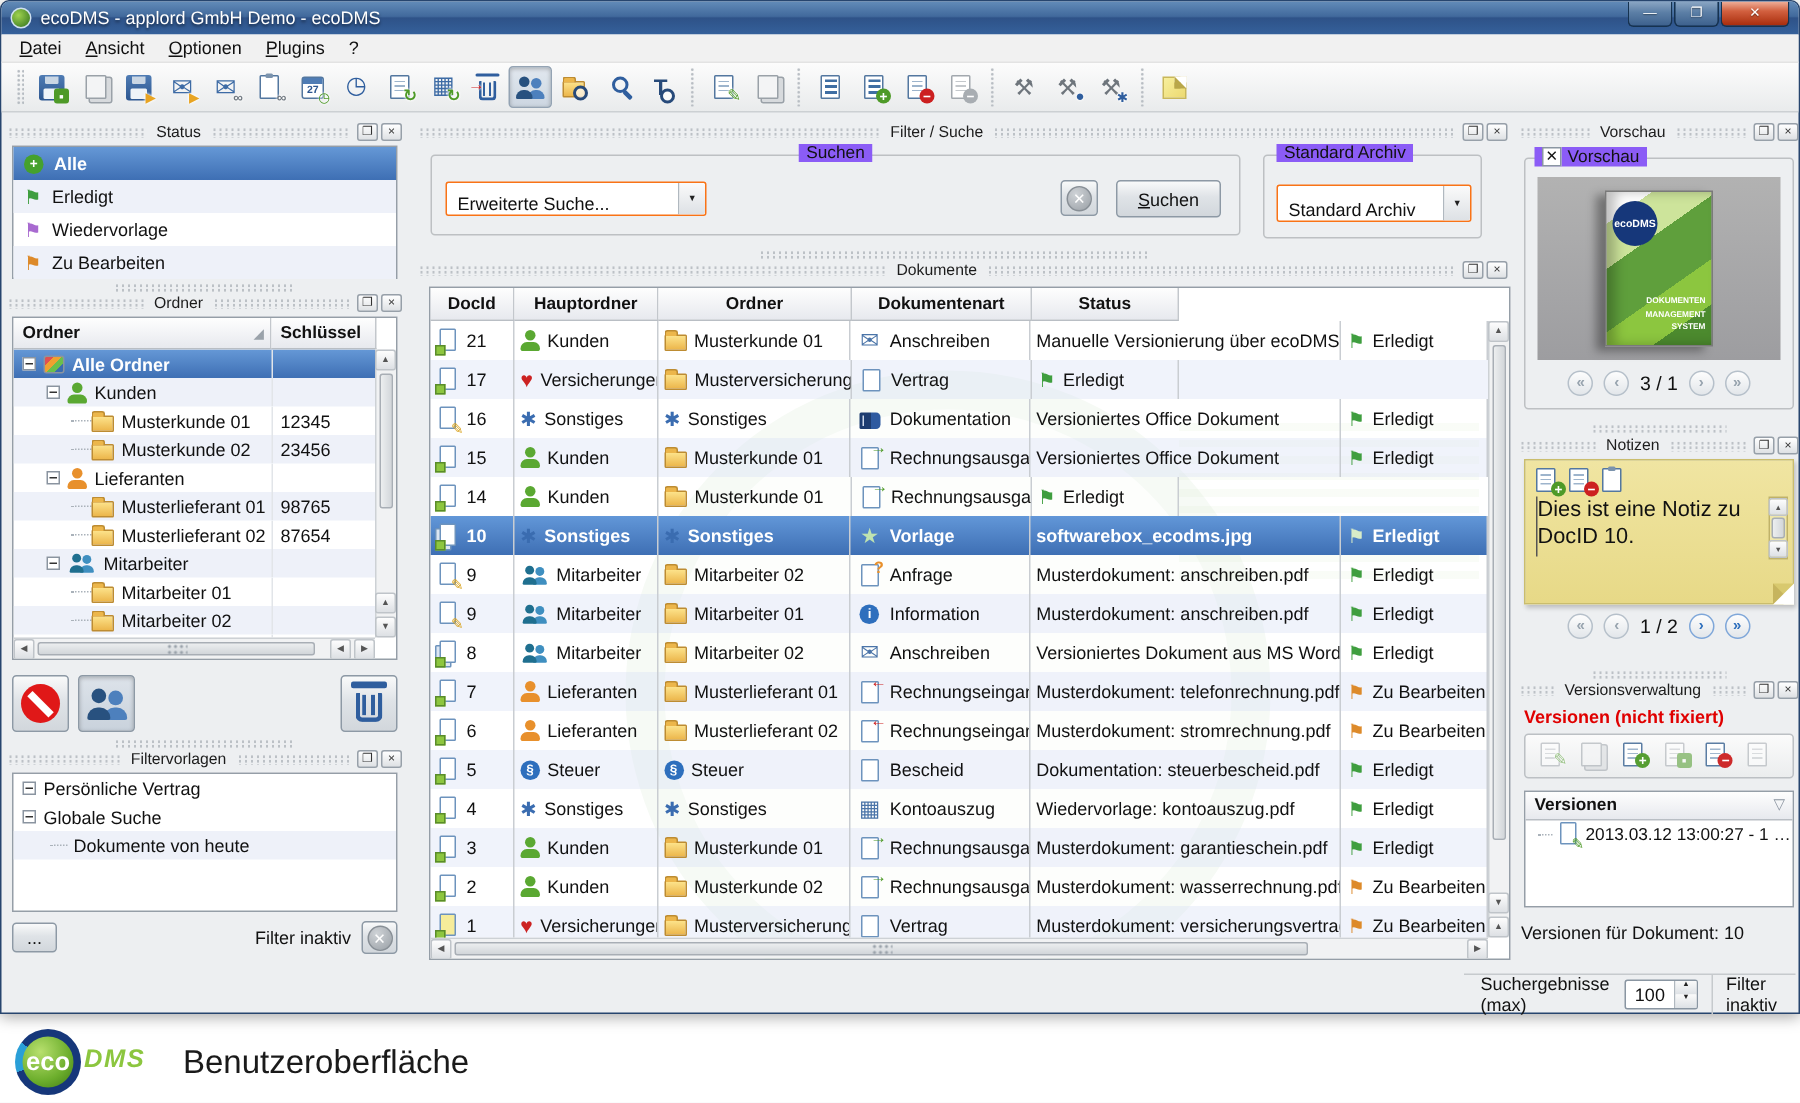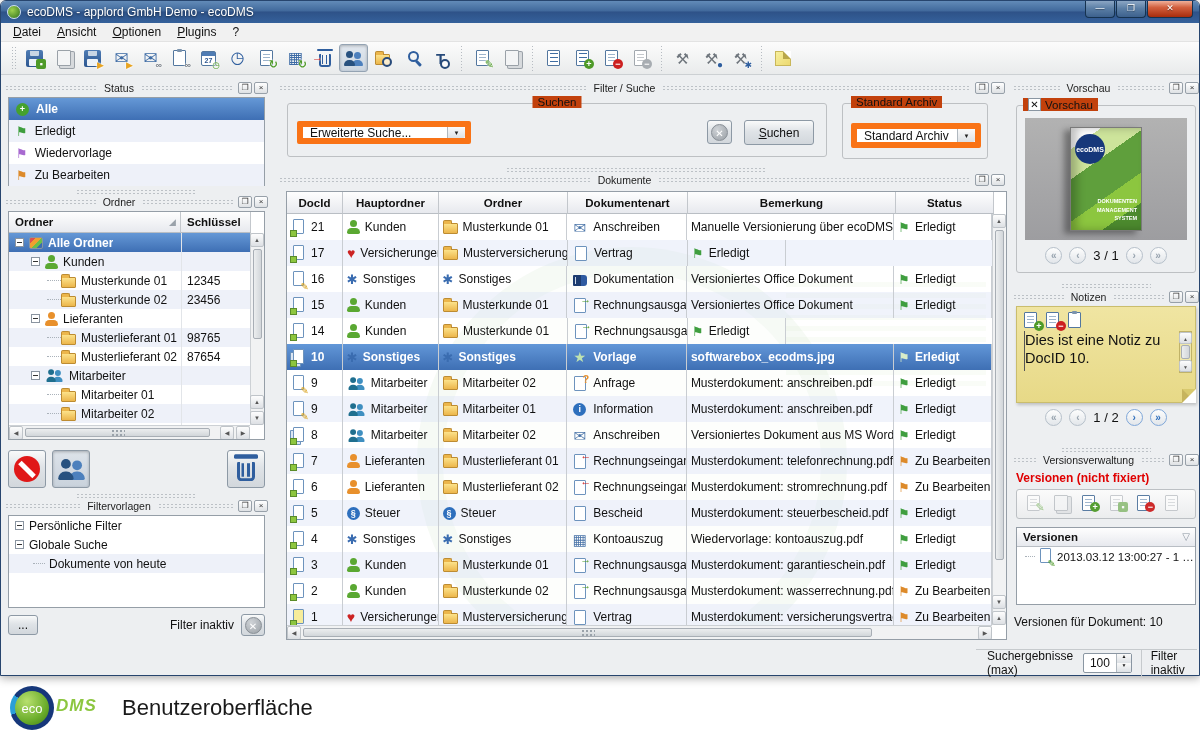--- a/index.html
+++ b/index.html
@@ -80,25 +80,25 @@
 .hcell{background:linear-gradient(#fefefe,#e7e9ee);border-right:1px solid #c3c7cc;border-bottom:1px solid #b9bec4;font-weight:bold;font-size:11.5px;display:flex;align-items:center;justify-content:center;position:relative}
 
 .vsb{position:absolute;width:14px;background:#f1f2f3;border-left:1px solid #cdd1d5}
 .hsb{position:absolute;height:14px;background:#f1f2f3;border-top:1px solid #cdd1d5}
 .sba{position:absolute;width:14px;height:14px;border:1px solid #bfc4c9;background:linear-gradient(#fdfdfd,#dde0e4);color:#555;font-size:6px;text-align:center;line-height:13px;border-radius:2px}
 .sbt{position:absolute;background:linear-gradient(90deg,#eceeef,#d2d6da);border:1px solid #a8aeb5;border-radius:2px}
 .sbt.h{background:linear-gradient(#eceeef,#d2d6da)}
 .grip{position:absolute;left:50%;top:50%;transform:translate(-50%,-50%);width:14px;height:8px;background-image:radial-gradient(circle,#9aa2aa 1px,transparent 1.1px);background-size:4px 4px}
 
 .btn{border:1px solid #8d99a5;border-radius:3px;background:linear-gradient(#f9fafa,#dfe3e7 45%,#d2d7dc);font-size:12px;display:flex;align-items:center;justify-content:center;color:#111}
-.ddl{position:absolute;background:#fff;border:6px solid #f97316;border-radius:2px;display:flex;align-items:center;padding-left:7px;font-size:12px}
+.ddl{position:absolute;background:#fff;border:1px solid #f97316;border-radius:2px;display:flex;align-items:flex-end;padding-left:7px;font-size:12px}
 .ddl .dd-arrow{margin-left:auto;width:18px;align-self:stretch;border-left:1px solid #b0b8bf;background:linear-gradient(#fafafa,#dde1e5);display:flex;align-items:center;justify-content:center;font-size:6px;color:#222;border-radius:0 2px 2px 0}
 .roundx{width:17px;height:17px;border-radius:50%;background:radial-gradient(circle at 35% 30%,#cfd3d7,#9aa0a6);color:#fff;font-size:10px;font-weight:bold;line-height:17px;text-align:center;border:1px solid #888f96}
 .gbox{position:absolute;border:1px solid #bdc0c3;border-radius:3px}
-.glabel{position:absolute;top:-8px;background:#c2410c;padding:0 5px;font-size:11.5px;white-space:nowrap}
+.glabel{position:absolute;top:-8px;background:#8b5cf6;padding:0 5px;font-size:11.5px;white-space:nowrap}
 
 .dt-cell{display:flex;align-items:center;gap:5px;padding:0 4px;border-right:1px solid #c9cdd2;overflow:hidden;white-space:nowrap;height:100%}
 .drow{display:flex;height:26px;position:relative;z-index:1}
 .drow.odd{background:rgba(255,255,255,.55)}
 .drow.even{background:rgba(234,238,249,.72)}
 .drow.sel{background:linear-gradient(#6297d8,#3e6fb4);color:#fff;font-weight:bold}
 .di{position:relative;width:15px;height:17px;flex:none}
 .di .pg{position:absolute;left:2px;top:0;width:11px;height:15px;background:#fff;border:1px solid #6d93bd;border-radius:1px}
 .di.multi .pg{box-shadow:-3px 3px 0 -1px #dce6f2,-3px 3px 0 0 #6d93bd}
 .di .crn{position:absolute;left:-1px;bottom:-1px;width:7px;height:7px;background:#8dc63f;border:1px solid #5a8c2a}
@@ -119,21 +119,21 @@
 .navbtn.on{color:#2e6fbd;border-color:#7fa7d9}
 .navpg{font-size:13px}
 .spin{display:flex;border:1px solid #8a96a2;border-radius:2px;background:#fff;height:20px;align-items:center}
 .spin .val{width:32px;text-align:center;font-size:12px}
 .spin .st{width:15px;align-self:stretch;border-left:1px solid #b0b8bf;display:flex;flex-direction:column}
 .spin .st span{flex:1;font-size:5px;line-height:4px;text-align:center;color:#222;background:linear-gradient(#fafafa,#dde1e5)}
 
 .caption{position:absolute;left:10px;top:684px;display:flex;align-items:center}
 .logo{position:relative;width:50px;height:48px;flex:none}
 .logo .ring{position:absolute;left:0;top:2px;width:44px;height:44px;border-radius:50%;background:conic-gradient(#16377a 0 70%,#2a9fd8 70% 85%,#16377a 85%)}
-.logo .ball{position:absolute;left:5px;top:7px;width:34px;height:34px;border-radius:50%;background:radial-gradient(circle at 35% 30%,#b8e06e,#6cae2c 60%,#3e7a14);display:flex;align-items:center;justify-content:center;color:#fff;font-weight:normal;font-size:13px}
+.logo .ball{position:absolute;left:5px;top:7px;width:34px;height:34px;border-radius:50%;background:radial-gradient(circle at 35% 30%,#b8e06e,#6cae2c 60%,#3e7a14);display:flex;align-items:center;justify-content:center;color:#fff;font-weight:bold;font-size:17px}
 .logo .dms{position:absolute;left:46px;top:12px;font-size:17px;font-weight:bold;font-style:italic;color:#8cc63f;letter-spacing:1px}
 .cap-text{margin-left:62px;font-size:22px;color:#1a1a1a}
 u{text-decoration:underline}
 </style>
 </head>
 <body>
 
 <div class="win">
   <div class="titlebar">
     <span class="app-ico"></span>
@@ -421,21 +421,21 @@
       <span class="plabel">Filtervorlagen</span>
       <span class="tex"></span>
     <span class="pbtns">
         <span class="pbtn">❐</span>
         <span class="pbtn">×</span>
       </span>
   </div>
   <div class="panelbox" id="filterTree" style="left:7px;top:514px;width:257px;height:93px;overflow:hidden">
       <div class="trow" style="padding-left: 6px;">
         <span class="exp"></span>
-        <span>Persönliche Filter</span>
+        <span>Persönliche Vertrag</span>
       </div>
       <div class="trow" style="padding-left: 6px;">
         <span class="exp"></span>
         <span>Globale Suche</span>
       </div>
       <div class="trow alt" style="padding-left: 24px;">
         <span style="width: 12px; flex: 0 0 auto; border-top: 1px dotted rgb(170, 178, 186); margin-right: 4px;"></span>
         <span>Dokumente von heute</span>
       </div>
     </div>
@@ -494,23 +494,20 @@
         </div>
         <div class="hcell" style="width: 96px;">
           <span>Hauptordner</span>
         </div>
         <div class="hcell" style="width: 129px;">
           <span>Ordner</span>
         </div>
         <div class="hcell" style="width: 120px;">
           <span>Dokumentenart</span>
         </div>
-        <div class="hcell" style="width: 208px;">
-          <span>Bemerkung</span>
-        </div>
         <div class="hcell" style="width: 98px;">
           <span>Status</span>
         </div>
       </div>
     <div id="docRows" style="position:absolute;left:0;top:22px;right:14px;bottom:14px;overflow:hidden">
         <div class="drow odd">
           <div class="dt-cell" style="width: 56px;">
             <span class="di ">
               <span class="pg"></span>
               <span class="crn"></span>
@@ -854,21 +851,21 @@
             <span class="rbadge" style="--c: #2e6fbd;">§</span>
             <span>Steuer</span>
           </div>
           <div class="dt-cell" style="width: 120px;">
             <span class="da">
               <span style="width: 12px; height: 15px; background: rgb(255, 255, 255); border: 1px solid rgb(109, 147, 189); border-radius: 1px;"></span>
             </span>
             <span>Bescheid</span>
           </div>
           <div class="dt-cell" style="width: 208px;">
-            <span>Musterdokument: steuerbescheid.pdf</span>
+            <span>Dokumentation: steuerbescheid.pdf</span>
           </div>
           <div class="dt-cell" style="width: 98px;">
             <span class="glyph flag" style="color: rgb(63, 158, 63);">⚑</span>
             <span>Erledigt</span>
           </div>
         </div>
         <div class="drow odd">
           <div class="dt-cell" style="width: 56px;">
             <span class="di ">
               <span class="pg"></span>

